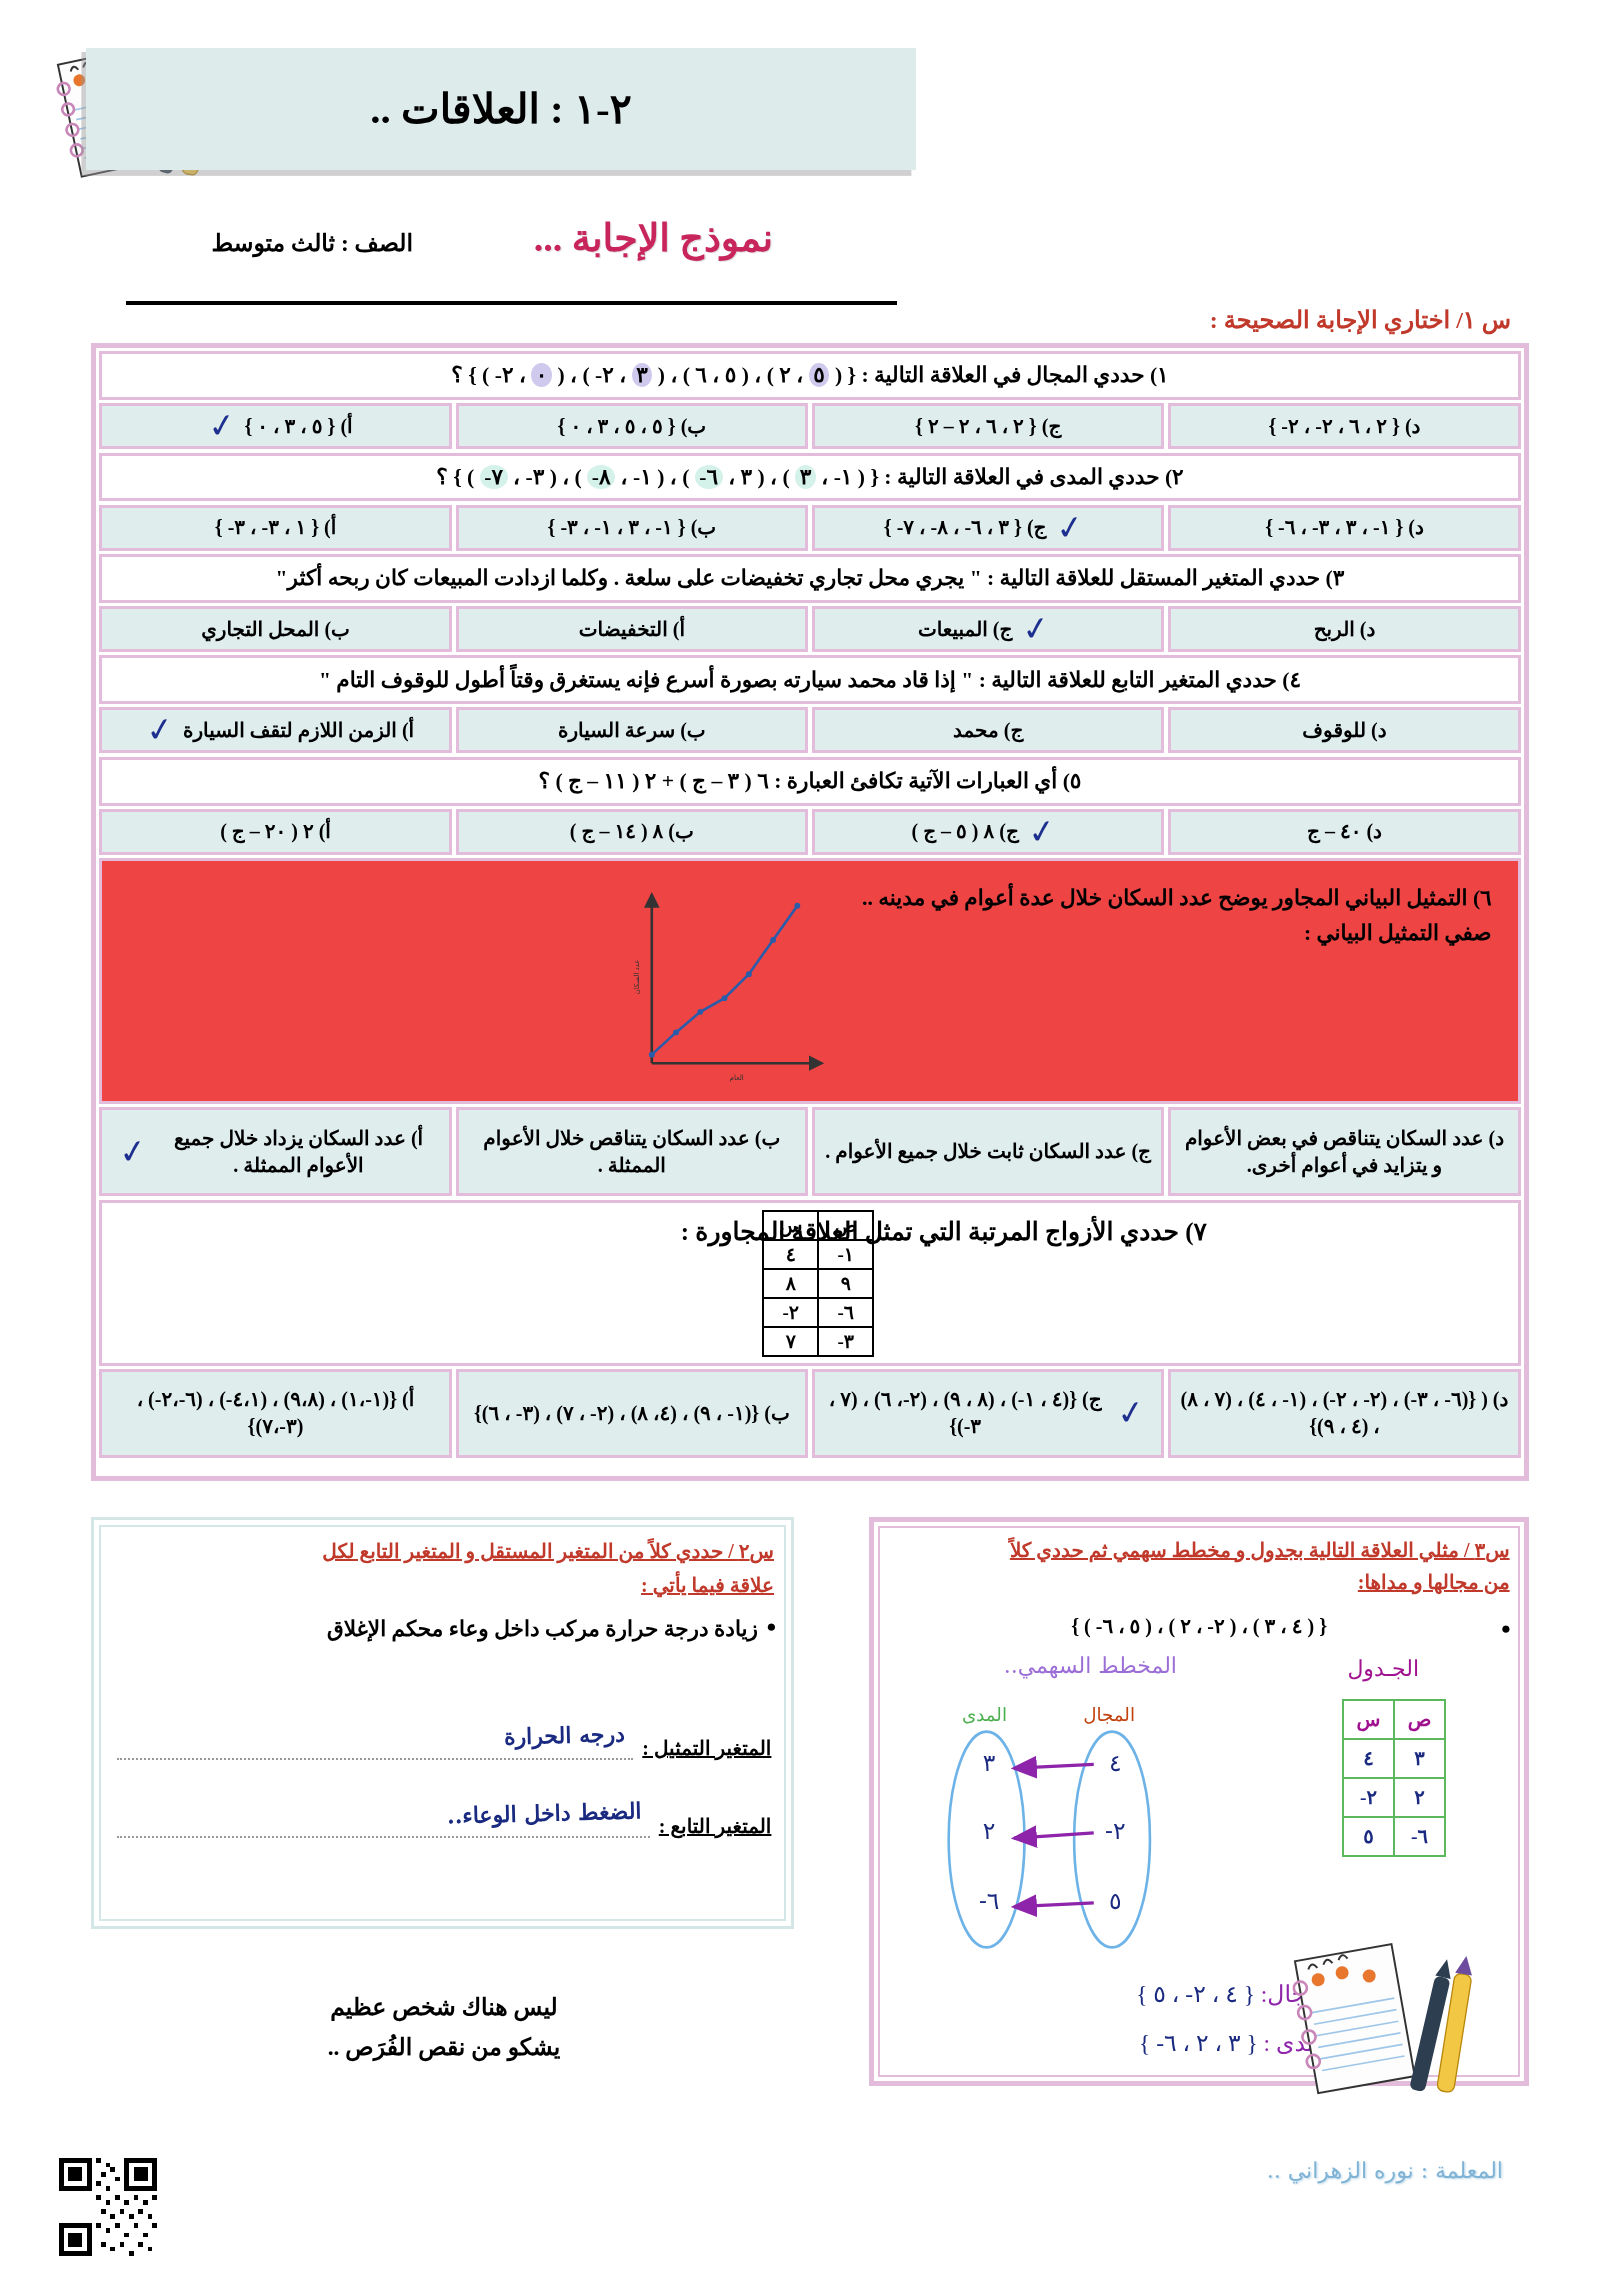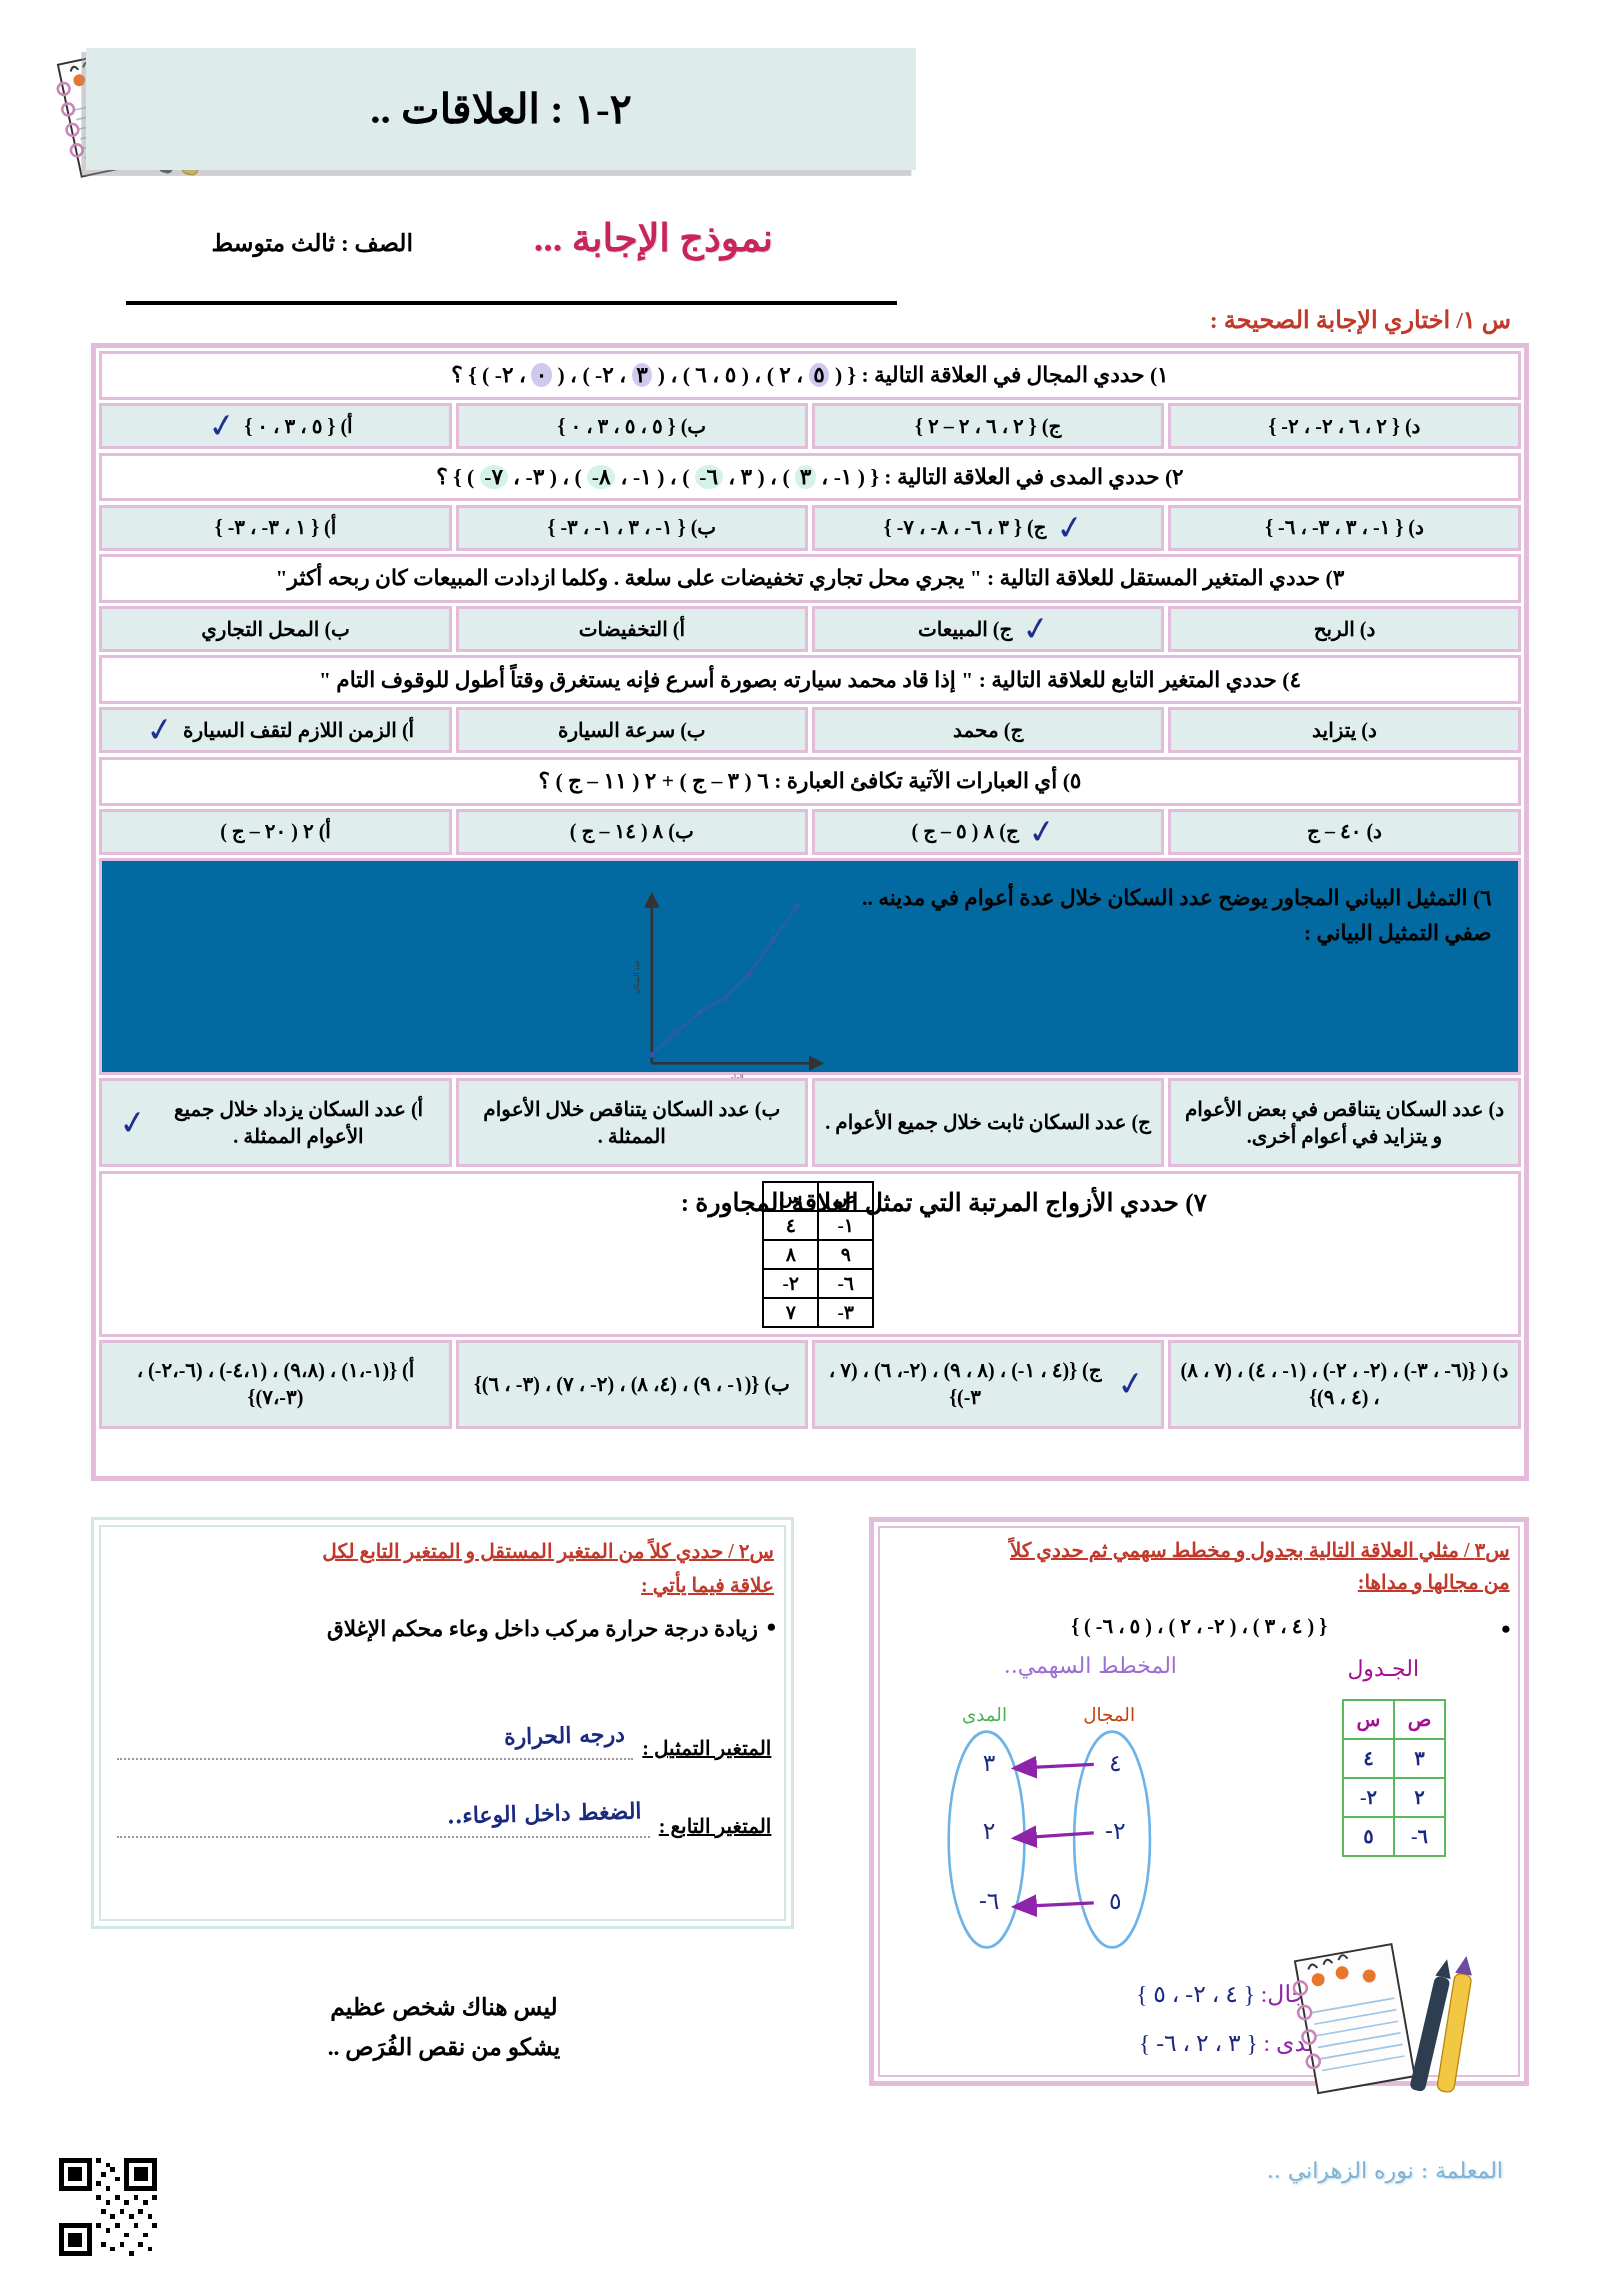--- a/index.html
+++ b/index.html
@@ -68,22 +68,22 @@
   .hl { background:#cfc9ee; border-radius:50%; padding:0 4.6px; }
   .hl-g { background:#d4f2ea; border-radius:50%; padding:0 4.6px; }
   .check {
     color:#1d2f8f; font-size:33px; font-weight:bold;
     font-family:"DejaVu Sans", sans-serif; line-height:0.8;
     transform: rotate(-8deg); display:inline-block; margin:0 9.2px;
   }
 
   
   .q6-row {
-    border:3.3px solid #e3bcdb; background:#0369a1; margin:3.3px;
-    height:217px; position:relative;
+    border:3.3px solid #e3bcdb; background:#ef4444; margin:3.3px;
+    height:246px; position:relative;
   }
   .q6-text {
     position:absolute; right:26px; top:19.6px; width:811px;
     font-size:21.6px; font-weight:bold; text-align:right; line-height:1.65;
   }
   .q6-graph { position:absolute; left:458px; top:18.3px; width:275px; height:209px; }
 
   
   .q7-row {
     border:3.3px solid #e3bcdb; background:#fff; margin:3.3px;
@@ -299,21 +299,21 @@
           <span>أ) التخفيضات</span>
         </div>
       <div class="opt">
           <span>ب) المحل التجاري</span>
         </div>
     </div>
 
     <div class="q-row">٤)   حددي المتغير التابع للعلاقة التالية : " إذا قاد محمد سيارته بصورة أسرع فإنه يستغرق وقتاً أطول للوقوف التام "</div>
     <div class="opts-row">
       <div class="opt">
-          <span>د) يتزايد</span>
+          <span>د) للوقوف</span>
         </div>
       <div class="opt">
           <span>ج) محمد</span>
         </div>
       <div class="opt">
           <span>ب) سرعة السيارة</span>
         </div>
       <div class="opt">
           <span>أ) الزمن اللازم لتقف السيارة</span>
           <span class="check">✓</span>

